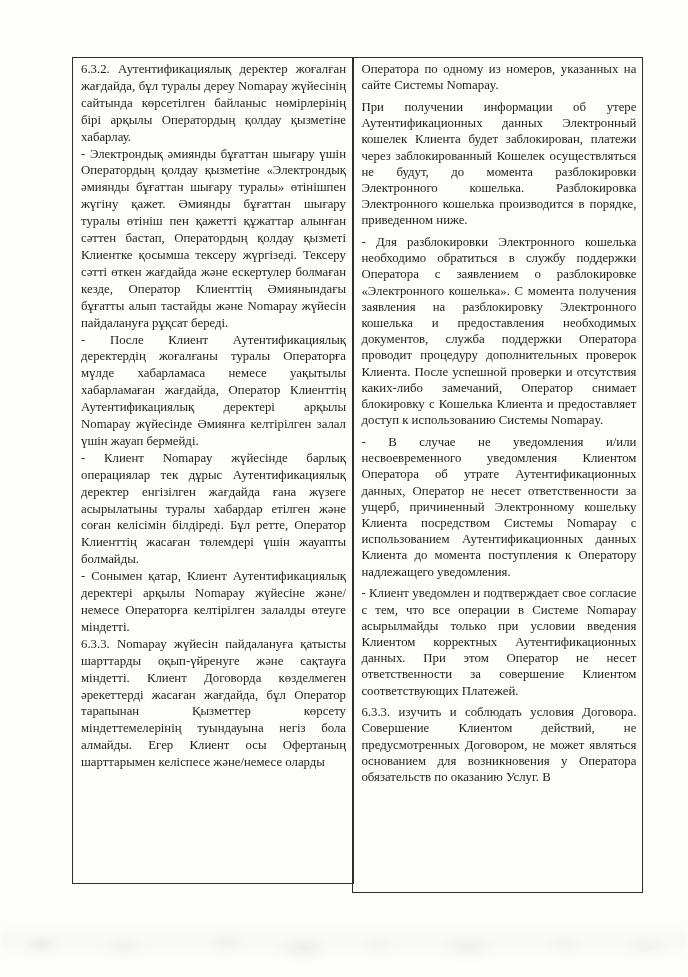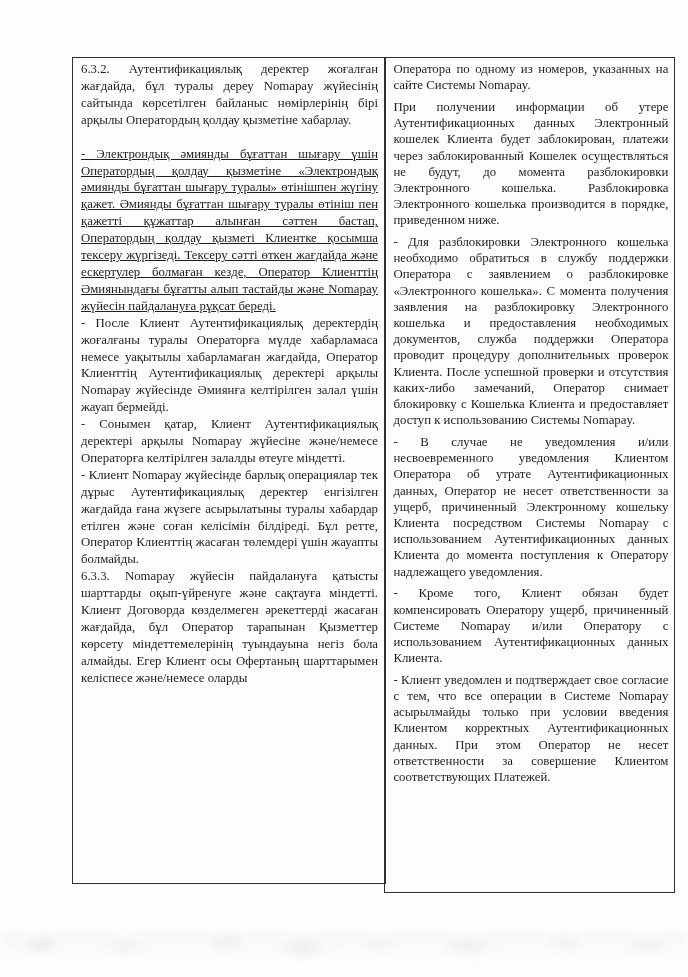--- a/index.html
+++ b/index.html
@@ -25,40 +25,38 @@
   }
   .cell {
     box-sizing: border-box;
     border: 1.6px solid #2e2e2e;
     background: transparent;
     overflow: hidden;
     text-align: justify;
     text-justify: inter-word;
   }
   .cell-left {
-    width: 314px;
+    width: 282px;
     height: 827px;
     padding: 3px 7px 0 8px;
     font-size: 12.8px;
     line-height: 16.9px;
   }
   .cell-right {
     width: 291px;
     height: 836px;
     margin-left: -1.6px;
     padding: 3px 6px 0 8px;
     font-size: 12.8px;
     line-height: 16.2px;
   }
   .cell-left p {
     margin: 0;
   }
   .cell-left p.gap-before {
-    margin-top: 17px;
-    text-decoration: underline;
   }
   .cell-right p {
     margin: 0 0 5.5px 0;
   }
   
   .page-bleed {
     position: absolute;
     left: 0;
     top: 916px;
     width: 688px;
@@ -81,31 +79,31 @@
 <body>
 
 <div class="sheet">
 
   <div class="contract-table">
 
     <div class="cell cell-left" lang="kk">
       <p>6.3.2.   Аутентификациялық деректер жоғалған жағдайда, бұл туралы дереу Nomapay жүйесінің сайтында көрсетілген байланыс нөмірлерінің бірі арқылы Оператордың қолдау қызметіне хабарлау.</p>
       <p class="gap-before">- Электрондық әмиянды бұғаттан шығару үшін Оператордың қолдау қызметіне «Электрондық әмиянды бұғаттан шығару туралы» өтінішпен жүгіну қажет. Әмиянды бұғаттан шығару туралы өтініш пен қажетті құжаттар алынған сәттен бастап, Оператордың қолдау қызметі Клиентке қосымша тексеру жүргізеді. Тексеру сәтті өткен жағдайда және ескертулер болмаған кезде, Оператор Клиенттің Әмиянындағы бұғатты алып тастайды және Nomapay жүйесін пайдалануға рұқсат береді.</p>
       <p>- После Клиент Аутентификациялық деректердің жоғалғаны туралы Операторға мүлде хабарламаса немесе уақытылы хабарламаған жағдайда, Оператор Клиенттің Аутентификациялық деректері арқылы Nomapay жүйесінде Әмиянға келтірілген залал үшін жауап бермейді.</p>
+      <p>- Клиент Nomapay жүйесінде барлық операциялар тек дұрыс Аутентификациялық деректер енгізілген жағдайда ғана жүзеге асырылатыны туралы хабардар етілген және соған келісімін білдіреді. Бұл ретте, Оператор Клиенттің жасаған төлемдері үшін жауапты болмайды.</p>
       <p>- Сонымен қатар, Клиент Аутентификациялық деректері арқылы Nomapay жүйесіне және/немесе Операторға келтірілген залалды өтеуге міндетті.</p>
-      <p>- Клиент Nomapay жүйесінде барлық операциялар тек дұрыс Аутентификациялық деректер енгізілген жағдайда ғана жүзеге асырылатыны туралы хабардар етілген және соған келісімін білдіреді. Бұл ретте, Оператор Клиенттің жасаған төлемдері үшін жауапты болмайды.</p>
       <p>6.3.3. Nomapay жүйесін пайдалануға қатысты шарттарды оқып-үйренуге және сақтауға міндетті. Клиент Договорда көзделмеген әрекеттерді жасаған жағдайда, бұл Оператор тарапынан Қызметтер көрсету міндеттемелерінің туындауына негіз бола алмайды. Егер Клиент осы Офертаның шарттарымен келіспесе және/немесе оларды</p>
     </div>
 
     <div class="cell cell-right" lang="ru">
       <p>Оператора по одному из номеров, указанных на сайте Системы Nomapay.</p>
       <p>При получении информации об утере Аутентификационных данных Электронный кошелек Клиента будет заблокирован, платежи через заблокированный Кошелек осуществляться не будут, до момента разблокировки Электронного кошелька. Разблокировка Электронного кошелька производится в порядке, приведенном ниже.</p>
       <p>- Для разблокировки Электронного кошелька необходимо обратиться в службу поддержки Оператора с заявлением о разблокировке «Электронного кошелька». С момента получения заявления на разблокировку Электронного кошелька и предоставления необходимых документов, служба поддержки Оператора проводит процедуру дополнительных проверок Клиента. После успешной проверки и отсутствия каких-либо замечаний, Оператор снимает блокировку с Кошелька Клиента и предоставляет доступ к использованию Системы Nomapay.</p>
       <p>- В случае не уведомления и/или несвоевременного уведомления Клиентом Оператора об утрате Аутентификационных данных, Оператор не несет ответственности за ущерб, причиненный Электронному кошельку Клиента посредством Системы Nomapay с использованием Аутентификационных данных Клиента до момента поступления к Оператору надлежащего уведомления.</p>
-      <p>- Кроме того, Клиент обязан будет компенсировать Оператору ущерб, причиненный Системе Nomapay и/или Оператору с использованием Аутентификационных данных Клиента.</p>
       <p>- Клиент уведомлен и подтверждает свое согласие с тем, что все операции в Системе Nomapay асырылмайды только при условии введения Клиентом корректных Аутентификационных данных. При этом Оператор не несет ответственности за совершение Клиентом соответствующих Платежей.</p>
+      <p>6.3.3. изучить и соблюдать условия Договора. Совершение Клиентом действий, не предусмотренных Договором, не может являться основанием для возникновения у Оператора обязательств по оказанию Услуг. В</p>
     </div>
 
   </div>
 
   <div class="page-bleed"></div>
 
 </div>
 
 </body></html>

